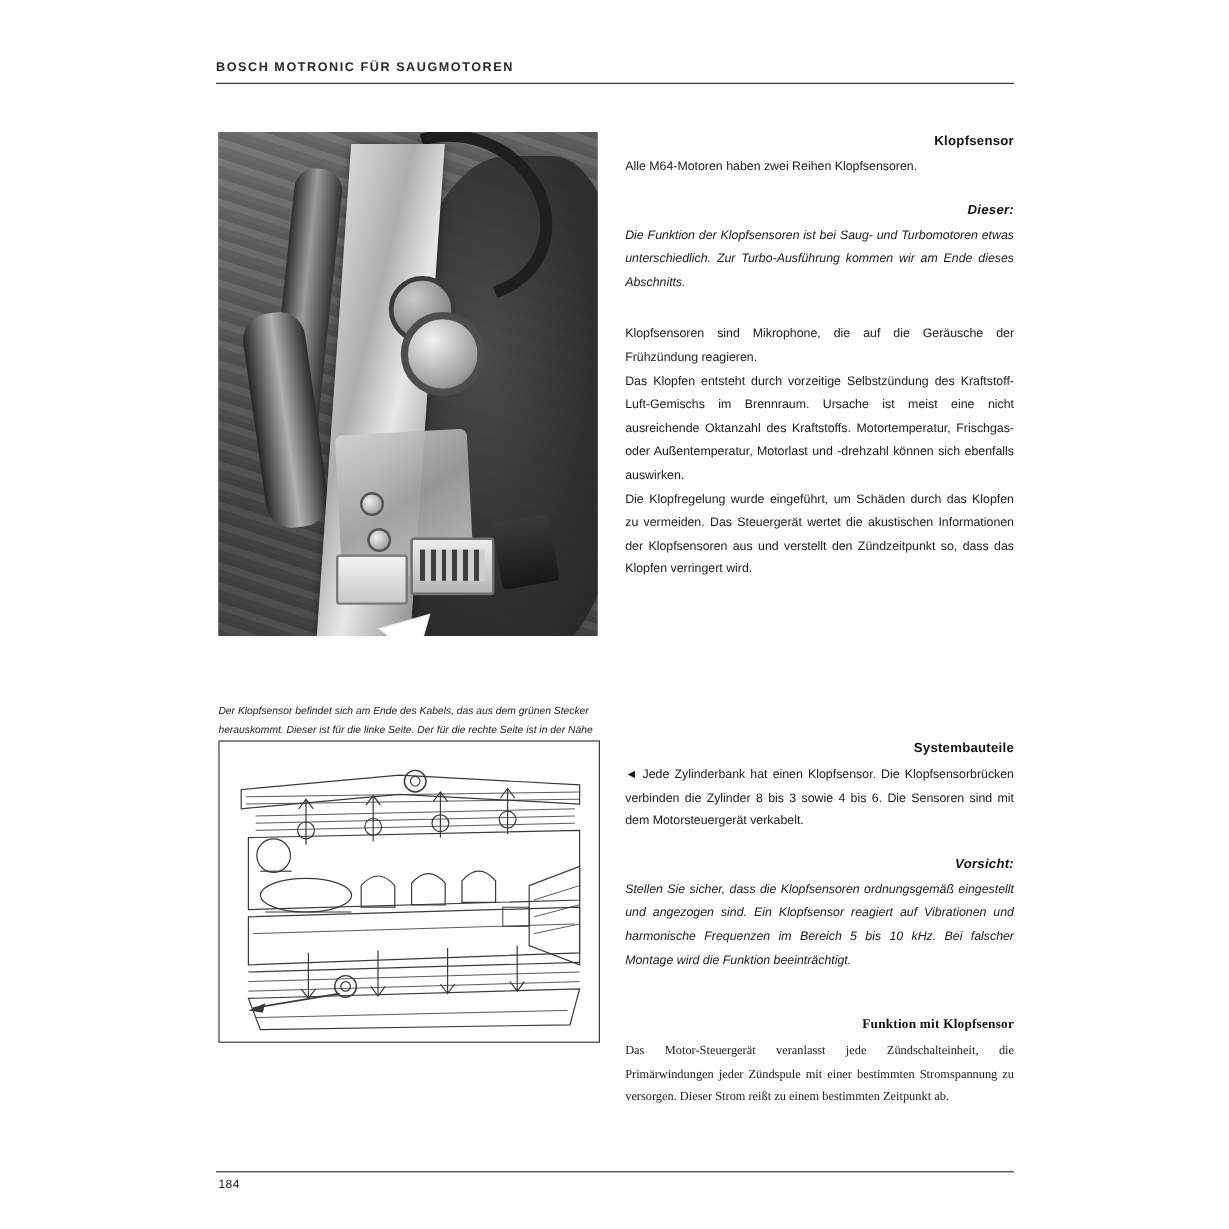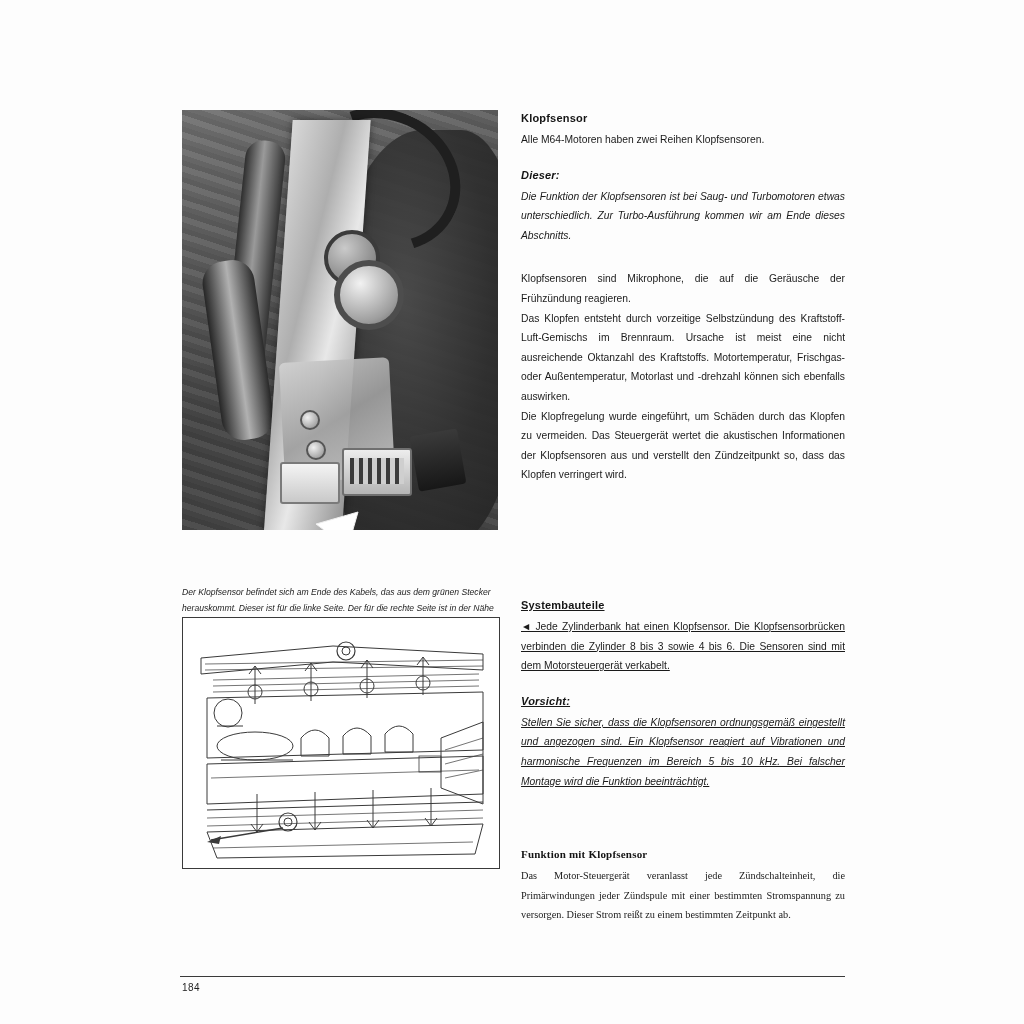--- a/index.html
+++ b/index.html
@@ -212,20 +212,21 @@
     position: absolute;
     left: 521px;
     width: 324px;
   }
   h3.sub {
     font-size: 11px;
     font-weight: 700;
     margin: 0 0 6px 0;
     letter-spacing: .2px;
     color: #141414;
+    text-align: right;
   }
   p.body {
     font-size: 10.3px;
     line-height: 19.6px;
     margin: 0;
     text-align: justify;
     color: #1a1a1a;
   }
   p.body.italic, .italic {
     font-style: italic;
@@ -249,20 +250,24 @@
     font-size: 10px;
     color: #1f1f1f;
     letter-spacing: .4px;
   }
 </style>
 </head>
 <body>
 
 <div class="page">
 
+  <div class="header">
+    <div class="header-title">BOSCH MOTRONIC FÜR SAUGMOTOREN</div>
+    <div class="header-rule"></div>
+  </div>
 
   <div class="photo">
     <div class="photo-bg"></div>
     <div class="photo-dark-right"></div>
     <div class="photo-cable"></div>
     <div class="photo-tube1"></div>
     <div class="photo-tube2"></div>
     <div class="photo-blade"></div>
     <div class="photo-plate"></div>
     <div class="photo-ring"></div>
@@ -360,21 +365,21 @@
     <p class="body">Alle M64-Motoren haben zwei Reihen Klopfsensoren.</p>
     <div class="gap-m"></div>
     <h3 class="sub italic">Dieser:</h3>
     <p class="body italic">Die Funktion der Klopfsensoren ist bei Saug- und Turbomotoren etwas unterschiedlich. Zur Turbo-Ausführung kommen wir am Ende dieses Abschnitts.</p>
     <div class="gap-l"></div>
     <p class="body">Klopfsensoren sind Mikrophone, die auf die Geräusche der Frühzündung reagieren.</p>
     <p class="body">Das Klopfen entsteht durch vorzeitige Selbstzündung des Kraftstoff-Luft-Gemischs im Brennraum. Ursache ist meist eine nicht ausreichende Oktanzahl des Kraftstoffs. Motortemperatur, Frischgas- oder Außentemperatur, Motorlast und -drehzahl können sich ebenfalls auswirken.</p>
     <p class="body">Die Klopfregelung wurde eingeführt, um Schäden durch das Klopfen zu vermeiden. Das Steuergerät wertet die akustischen Informationen der Klopfsensoren aus und verstellt den Zündzeitpunkt so, dass das Klopfen verringert wird.</p>
   </div>
 
-  <div class="col-right" style="top:599px;text-decoration:underline;">
+  <div class="col-right" style="top:618px;">
     <h3 class="sub">Systembauteile</h3>
     <p class="body">◄ Jede Zylinderbank hat einen Klopfsensor. Die Klopfsensorbrücken verbinden die Zylinder 8 bis 3 sowie 4 bis 6. Die Sensoren sind mit dem Motorsteuergerät verkabelt.</p>
     <div class="gap-m"></div>
     <h3 class="sub italic">Vorsicht:</h3>
     <p class="body italic">Stellen Sie sicher, dass die Klopfsensoren ordnungsgemäß eingestellt und angezogen sind. Ein Klopfsensor reagiert auf Vibrationen und harmonische Frequenzen im Bereich 5 bis 10 kHz. Bei falscher Montage wird die Funktion beeinträchtigt.</p>
   </div>
 
   <div class="col-right" style="top:848px;font-family:Liberation Serif, serif;">
     <h3 class="sub">Funktion mit Klopfsensor</h3>
     <p class="body">Das Motor-Steuergerät veranlasst jede Zündschalteinheit, die Primärwindungen jeder Zündspule mit einer bestimmten Stromspannung zu versorgen. Dieser Strom reißt zu einem bestimmten Zeitpunkt ab.</p>

